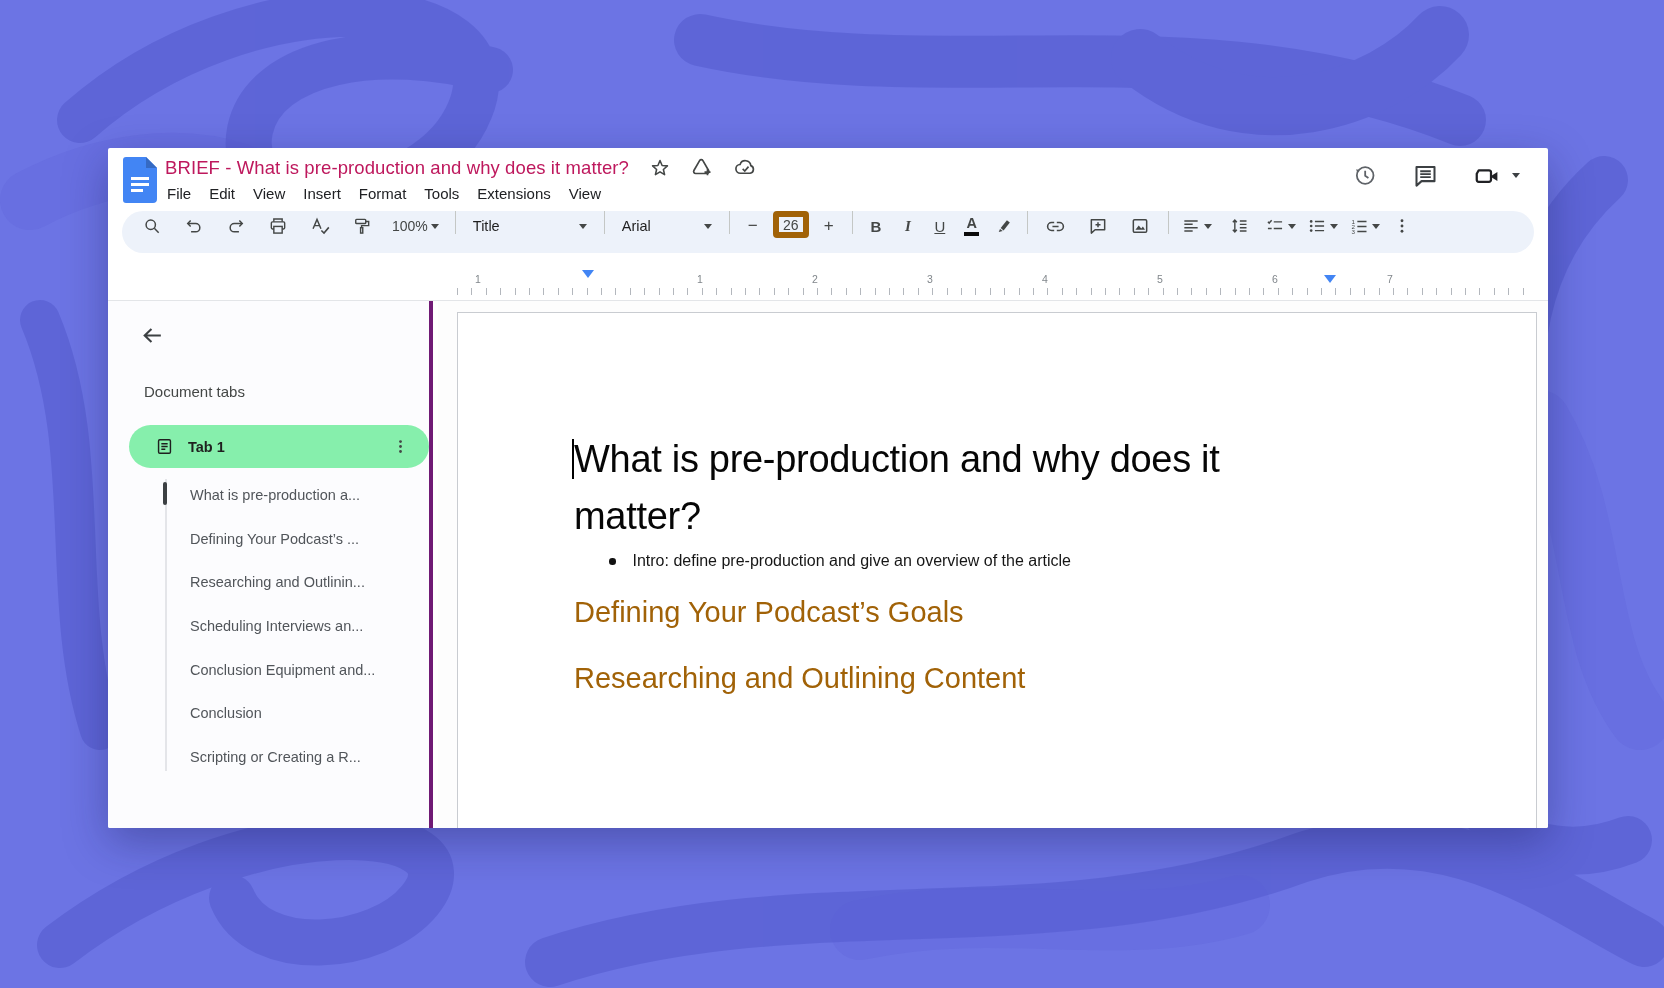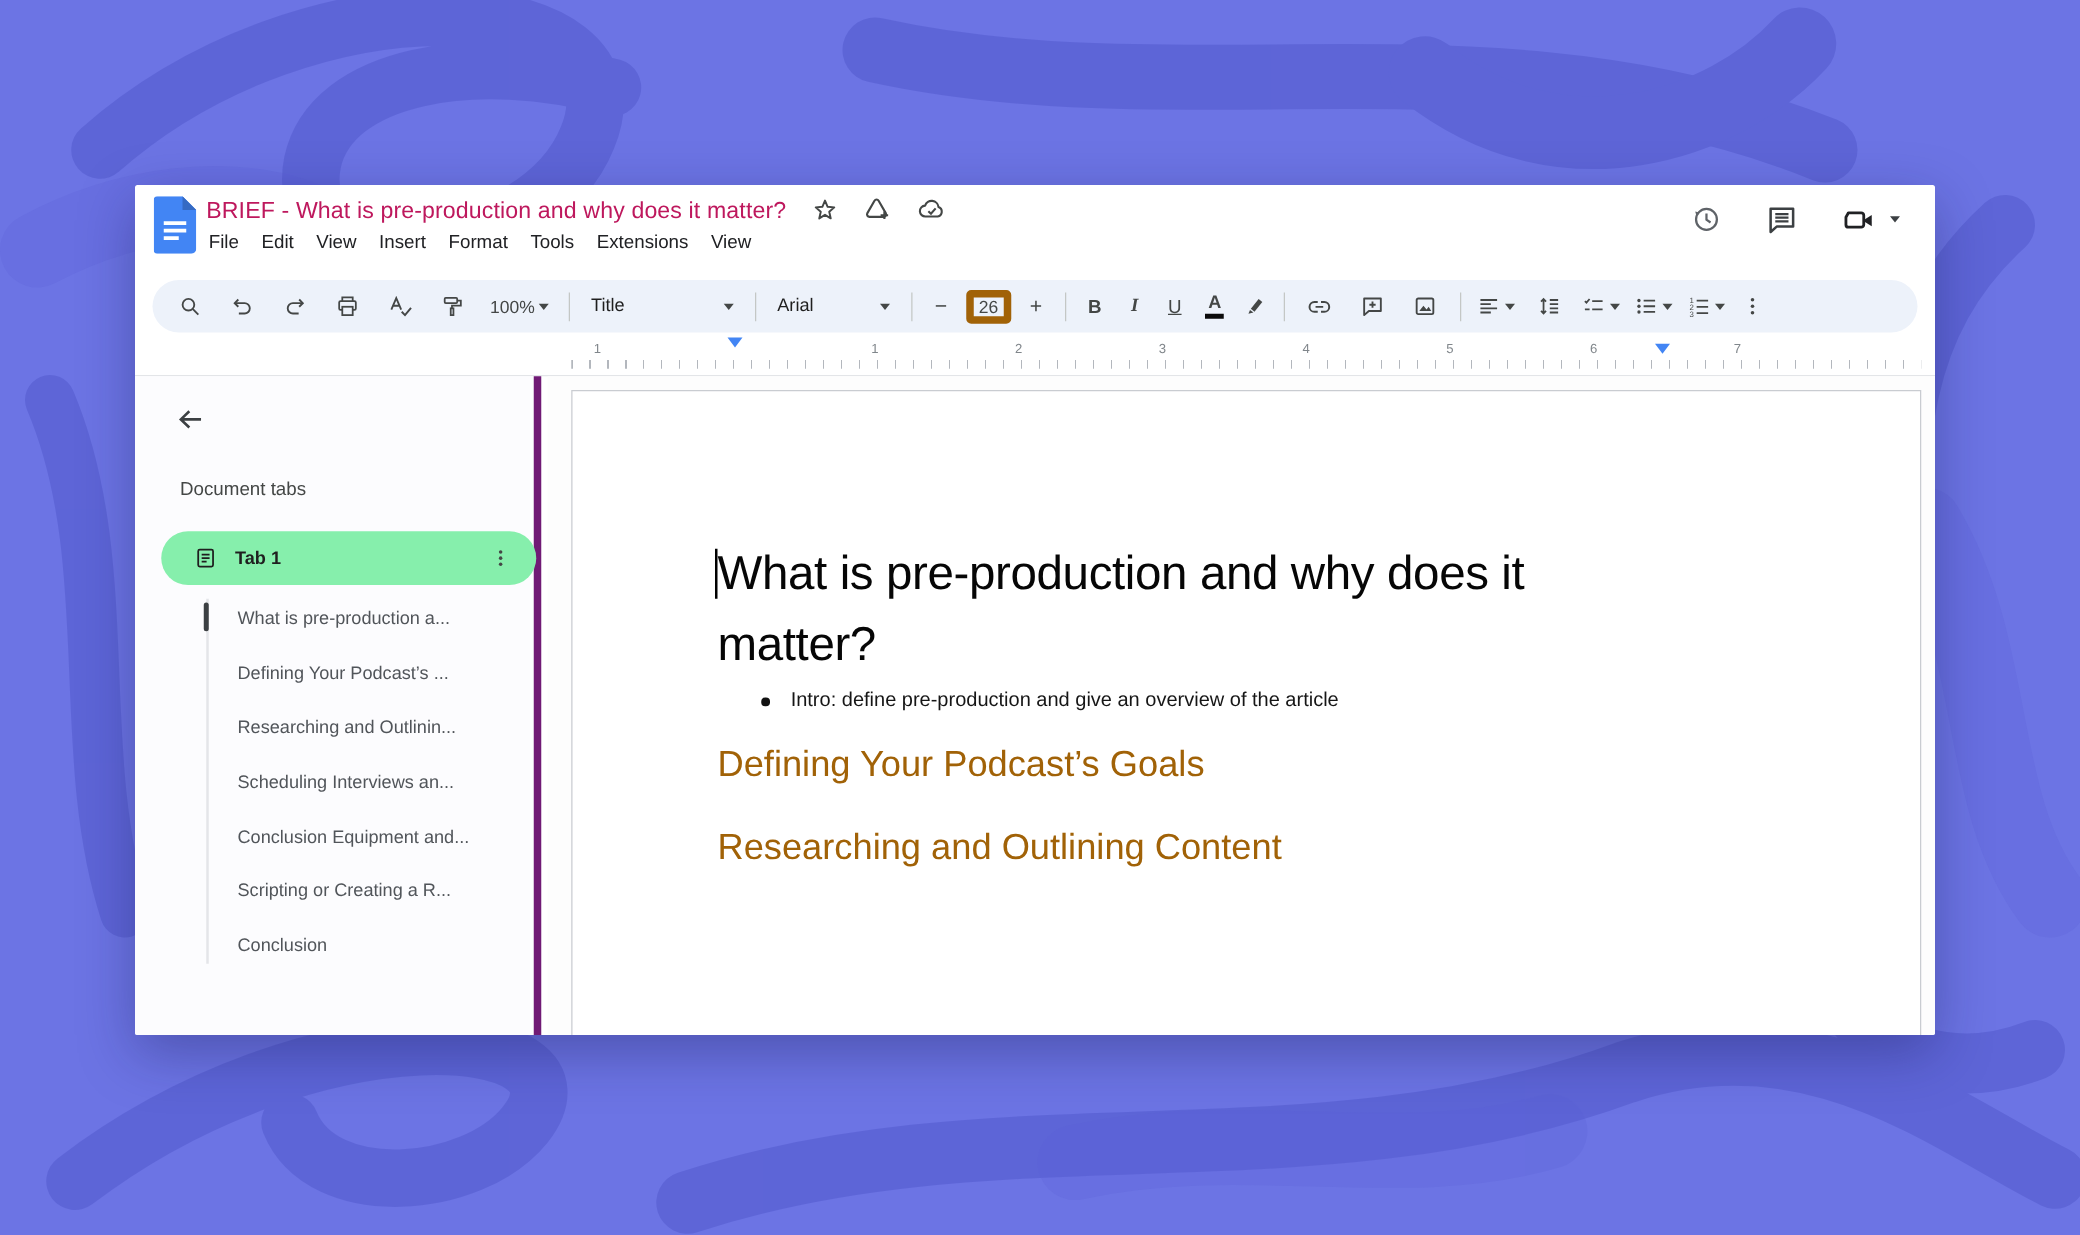--- a/index.html
+++ b/index.html
@@ -15,22 +15,22 @@
   .title-row { position:absolute; left:57px; top:7px; display:flex; align-items:center; }
   .doc-name { font-size:18.5px; color:#be185d; letter-spacing:.1px; }
   .title-icons { display:flex; align-items:center; gap:19px; margin-left:20px; }
   .hicon { display:flex; align-items:center; justify-content:center; color:#444746; }
   .menu-row { position:absolute; left:50px; top:34px; display:flex; }
   .menu-item { font-size:15px; color:#202124; padding:3px 9px; border-radius:5px; cursor:default; }
   .header-actions { position:absolute; right:28px; top:12px; display:flex; align-items:center; gap:34px; }
   .meet-group { display:flex; align-items:center; gap:9px; }
 
   
-  .toolbar { position:absolute; left:14px; top:76px; width:1412px; height:42px; background:#edf2fa;
-             border-radius:21px; display:flex; align-items:center; padding:0 10px; gap:2px; }
+  .toolbar { position:absolute; left:14px; top:63px; width:1412px; height:42px; background:#edf2fa;
+             border-radius:21px; display:flex; padding:0 10px; gap:2px; }
   .tbtn { height:30px; min-width:40px; display:flex; align-items:center; justify-content:center;
           border-radius:4px; color:#444746; gap:3px; }
   .tbtn.narrow { min-width:30px; }
   .sep { width:1px; height:23px; background:#c4c7c5; margin:0 6px; flex:none; }
   .caret { width:0; height:0; border-left:4.5px solid transparent; border-right:4.5px solid transparent;
            border-top:5px solid #444746; }
   .zoom-btn { font-size:14px; padding:0 8px; }
   .style-btn { width:132px; justify-content:space-between; padding:0 9px; font-size:14.5px; color:#1f1f1f; }
   .font-btn { width:108px; justify-content:space-between; padding:0 9px; font-size:14.5px; color:#1f1f1f; }
   .glyph-b { font-size:15px; font-weight:700; }
@@ -51,21 +51,21 @@
   .ind-left { position:absolute; left:145px; top:8px; }
   .ind-right { position:absolute; left:887px; top:13px; }
   .tri { width:0; height:0; border-left:6.5px solid transparent; border-right:6.5px solid transparent;
          border-top:8px solid #4285f4; }
   .ind-bar { width:13px; height:4px; background:#4285f4; margin-bottom:1px; }
 
   .h-divider { position:absolute; left:0; top:152px; width:100%; height:1px; background:#e3e5e8; }
 
   
   .sidebar { position:absolute; left:0; top:153px; width:325px; bottom:0; background:#fcfcfe;
-             border-right:6px solid #701a75; }
+             border-right:4px solid #701a75; }
   .back-btn { position:absolute; left:32px; top:22px; color:#3c4043; }
   .panel-title { position:absolute; left:36px; top:82px; font-size:15px; color:#444746; }
   .tab-pill { position:absolute; left:21px; top:124px; width:300px; height:43px; background:#86efac;
               border-radius:22px; display:flex; align-items:center; padding:0 20px 0 26px; }
   .tab-label { font-size:14.5px; font-weight:600; color:#1f1f1f; margin-left:14px; flex:1; }
   .guide-line { position:absolute; left:57px; top:178px; width:2px; height:292px; background:#e4e5e9; }
   .cur-indicator { position:absolute; left:55px; top:181px; width:3.5px; height:23px; background:#3c4043; border-radius:2px; }
   .outline { position:absolute; left:82px; top:172px; right:10px; }
   .outline-item { height:43.7px; display:flex; align-items:center; font-size:14.5px; color:#51555a;
                   white-space:nowrap; overflow:hidden; }
@@ -365,22 +365,22 @@
 
     <div class="guide-line"></div>
     <div class="cur-indicator"></div>
 
     <div class="outline">
       <div class="outline-item">What is pre-production a...</div>
       <div class="outline-item">Defining Your Podcast’s ...</div>
       <div class="outline-item">Researching and Outlinin...</div>
       <div class="outline-item">Scheduling Interviews an...</div>
       <div class="outline-item">Conclusion Equipment and...</div>
+      <div class="outline-item">Conclusion</div>
       <div class="outline-item">Scripting or Creating a R...</div>
-      <div class="outline-item">Conclusion</div>
     </div>
   </div>
 
   <div class="docarea">
     <div class="page">
       <div class="text-caret"></div>
       <div class="content">
         <div class="doc-title">What is pre-production and why does it matter?</div>
         <div class="dbullet mt-title">
           <span class="dot"></span>

